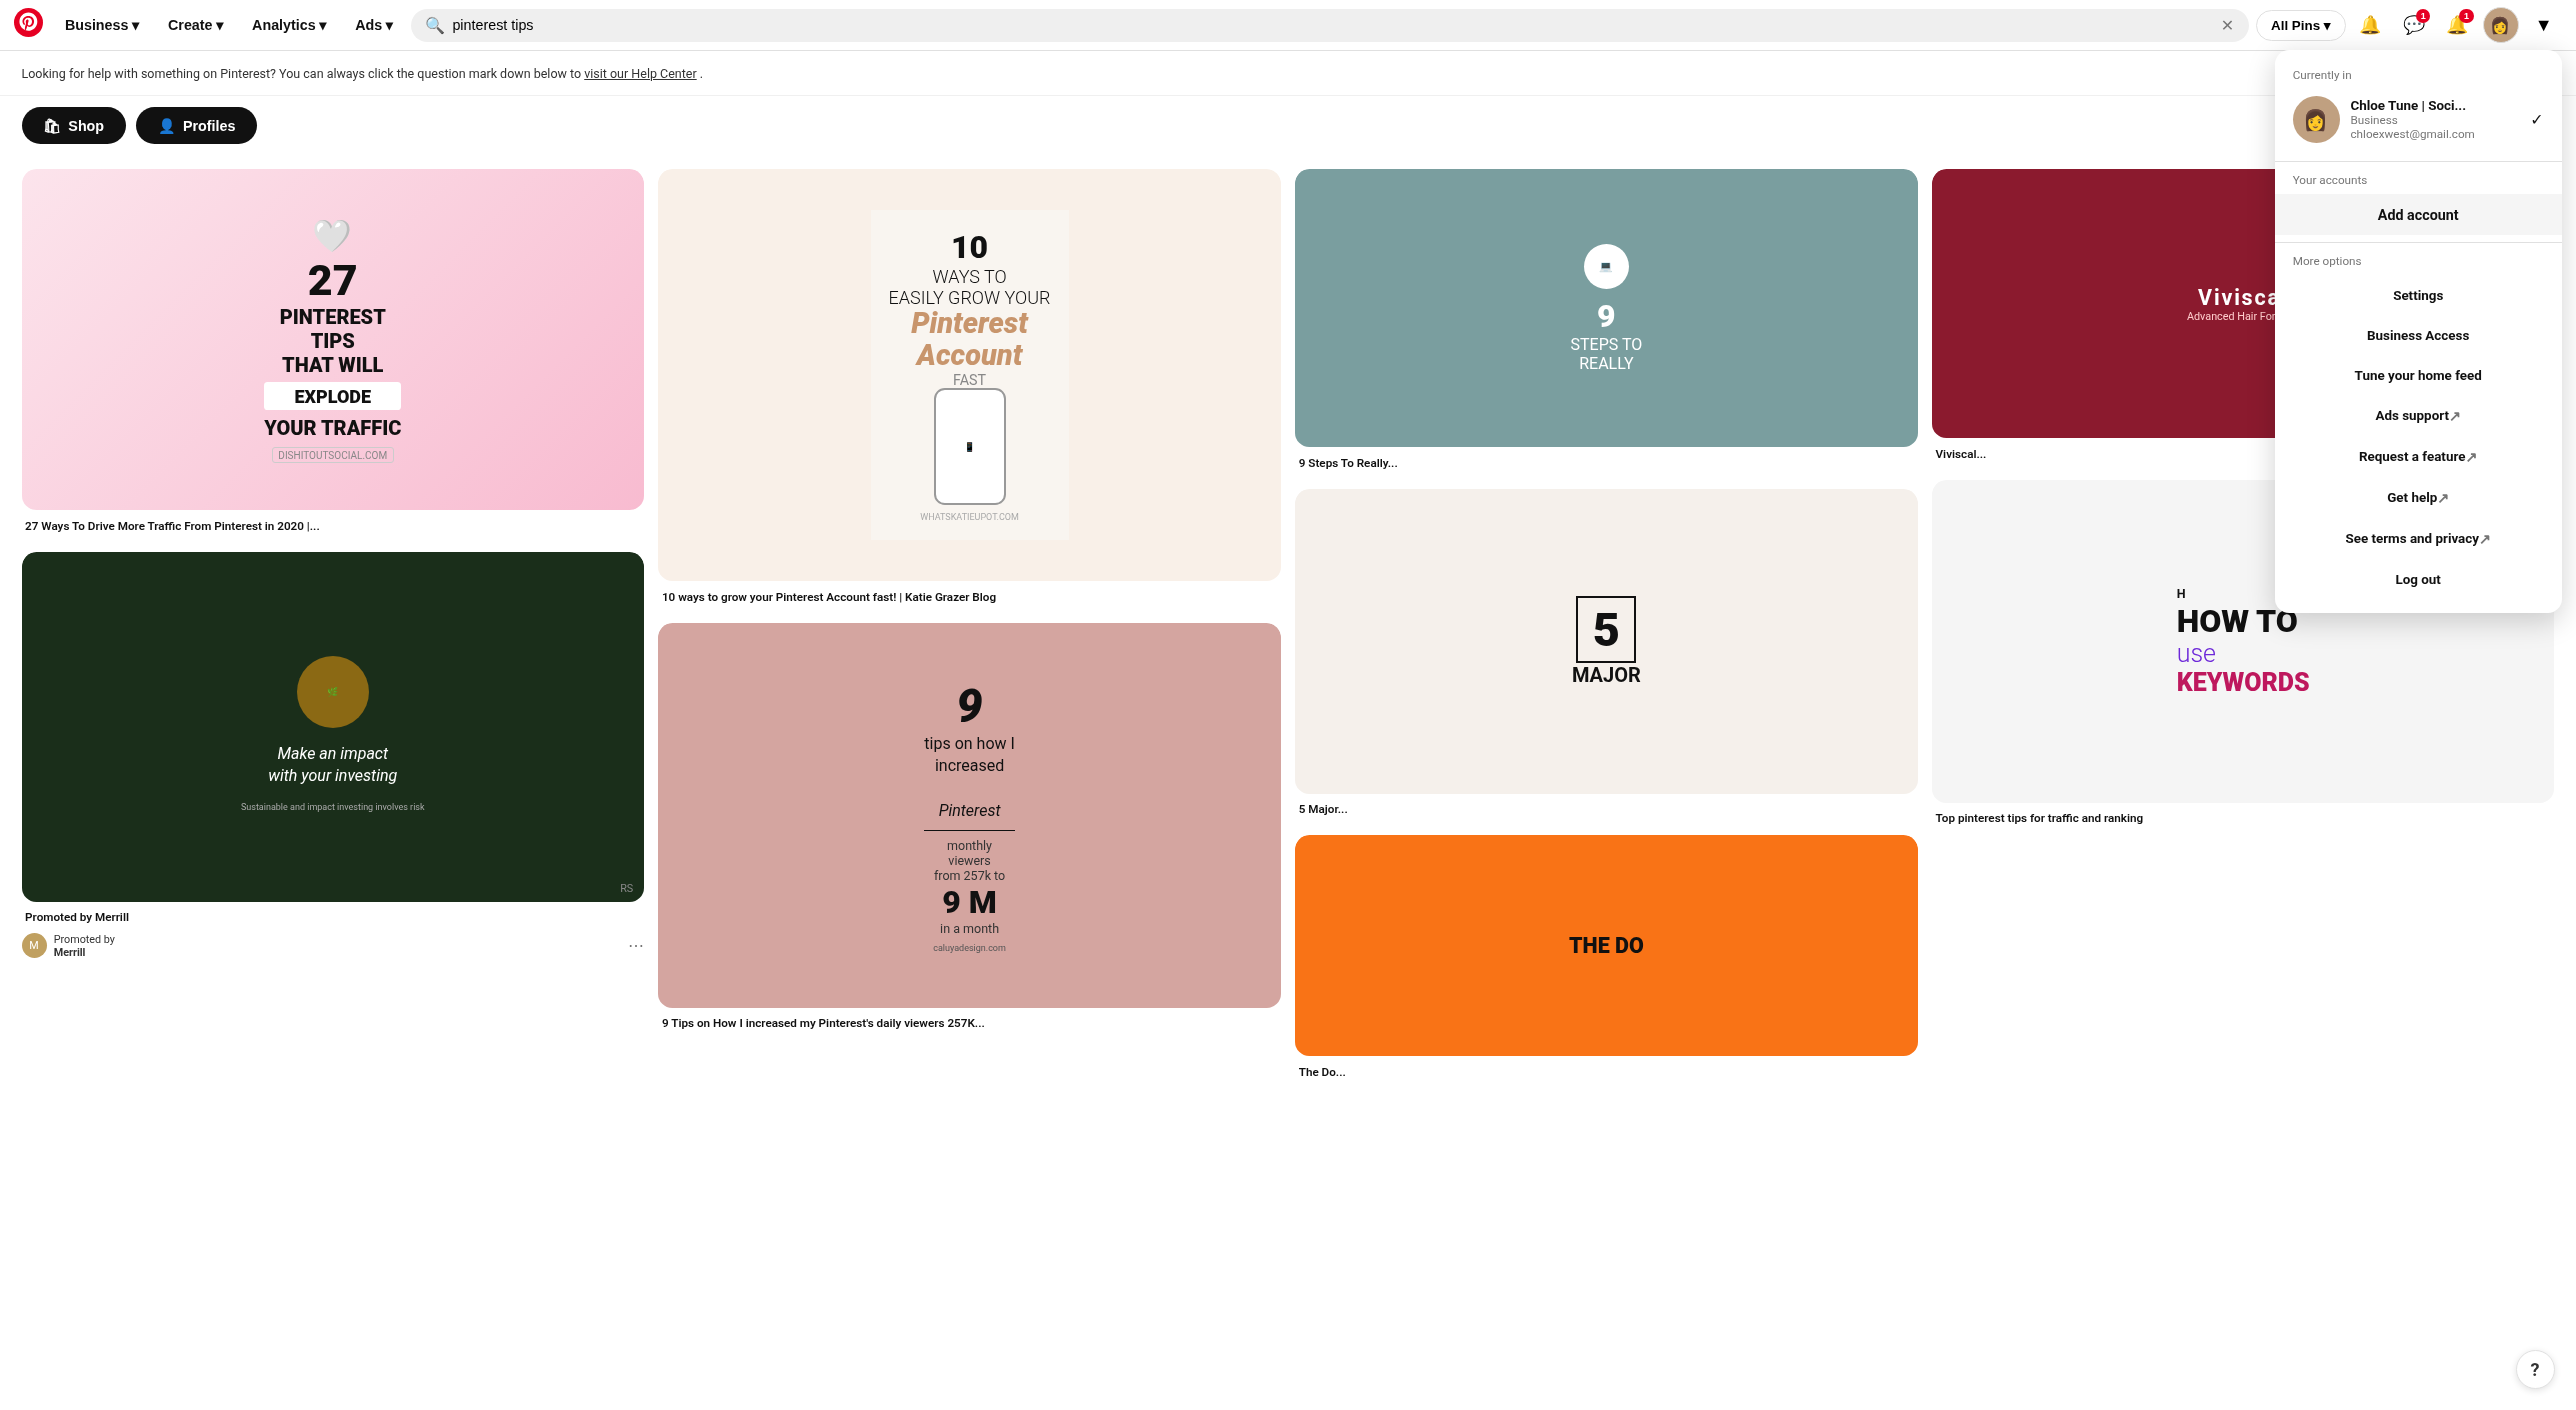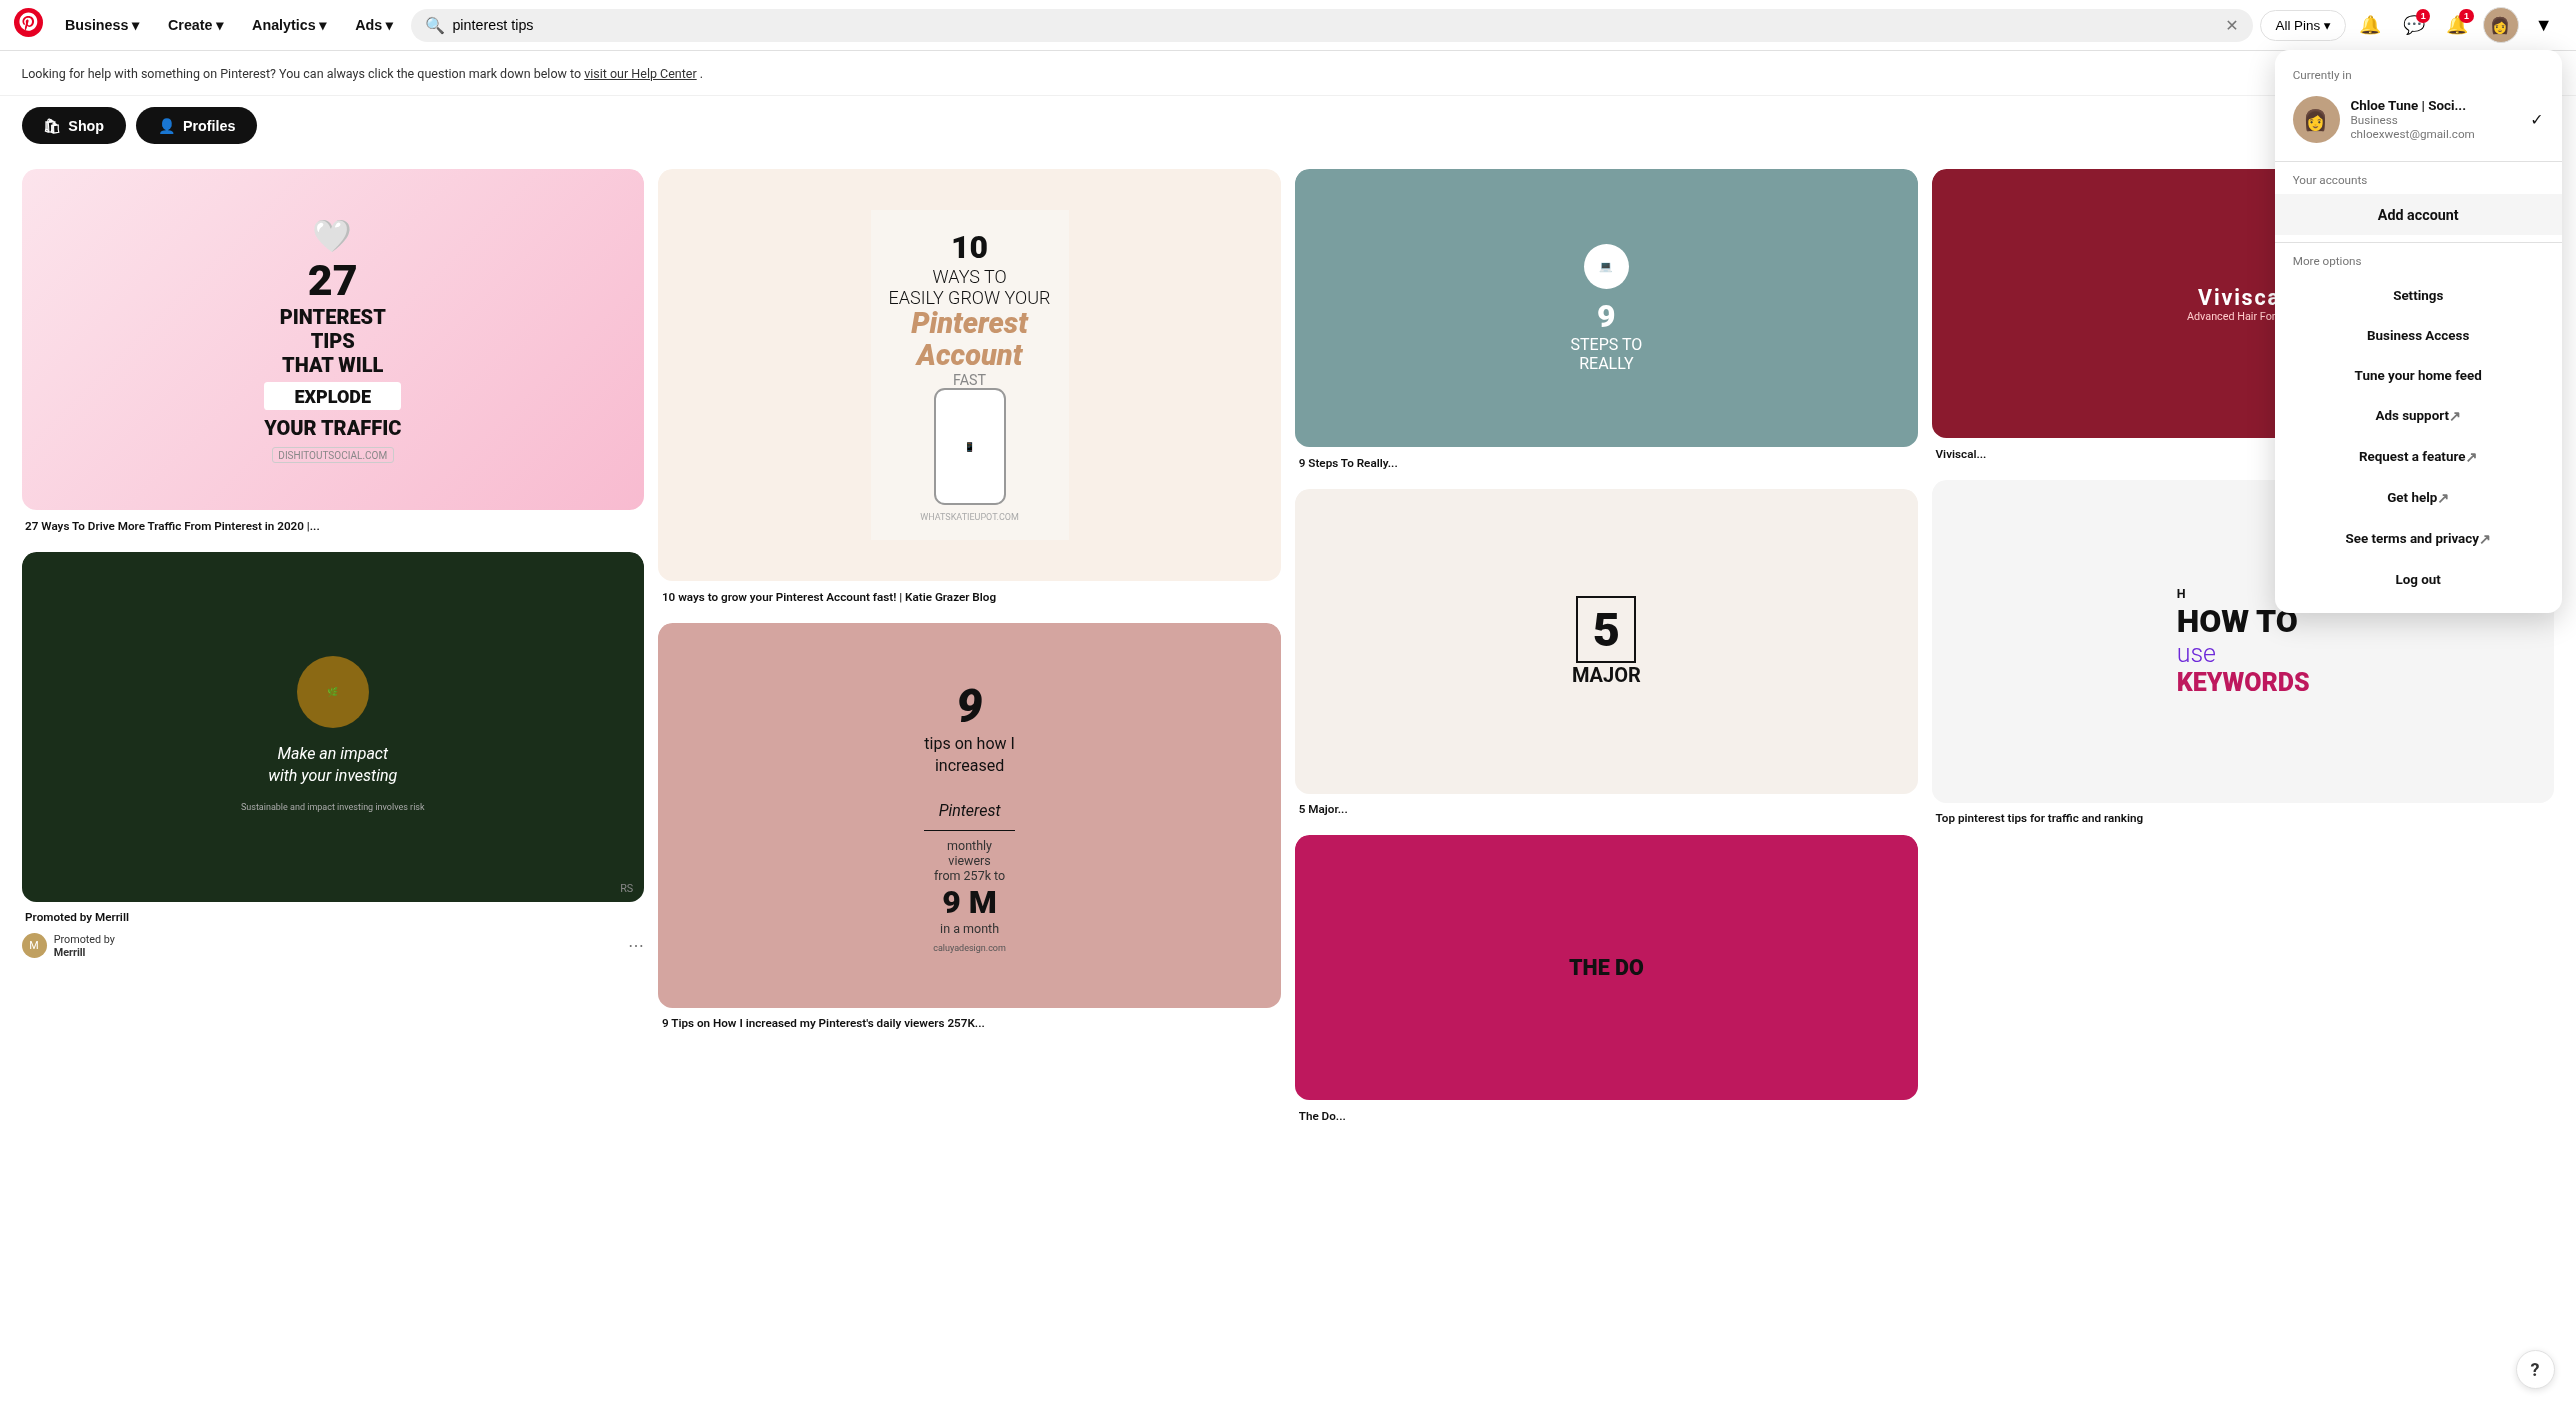--- a/index.html
+++ b/index.html
@@ -70,21 +70,21 @@
     .all-pins-btn {
       display: flex;
       align-items: center;
       gap: 3.6px;
       padding: 7.2px 14.3px;
       border: 0.9px solid #e0e0e0;
       border-radius: 21.5px;
       background: #fff;
       cursor: pointer;
       font-size: 13.4px;
-      font-weight: 400;
+      font-weight: 700;
     }
     .icon-btn {
       width: 36px;
       height: 36px;
       border-radius: 50%;
       border: none;
       background: #fff;
       cursor: pointer;
       display: flex;
       align-items: center;
@@ -494,21 +494,21 @@
       <div class="pin-placeholder" style="height:305px;background:#f5f0eb;">
         <div class="major-art">
           <div class="major-num">5</div>
           <div class="major-text">MAJOR</div>
         </div>
       </div>
       <div class="pin-label">5 Major...</div>
     </div>
 
     <div class="pin-card">
-      <div class="pin-placeholder" style="height:265px;background:#be185d;">
+      <div class="pin-placeholder" style="height:221px;background:#f97316;">
         <div style="padding:18px;text-align:center;">
           <div style="font-size:21.5px;font-weight:900;color:#111;">THE DO</div>
         </div>
       </div>
       <div class="pin-label">The Do...</div>
     </div>
 
     <div class="pin-card">
       <div class="pin-placeholder" style="height:269px;background:#8b1a2e;">
         <div class="viviscal-art">

